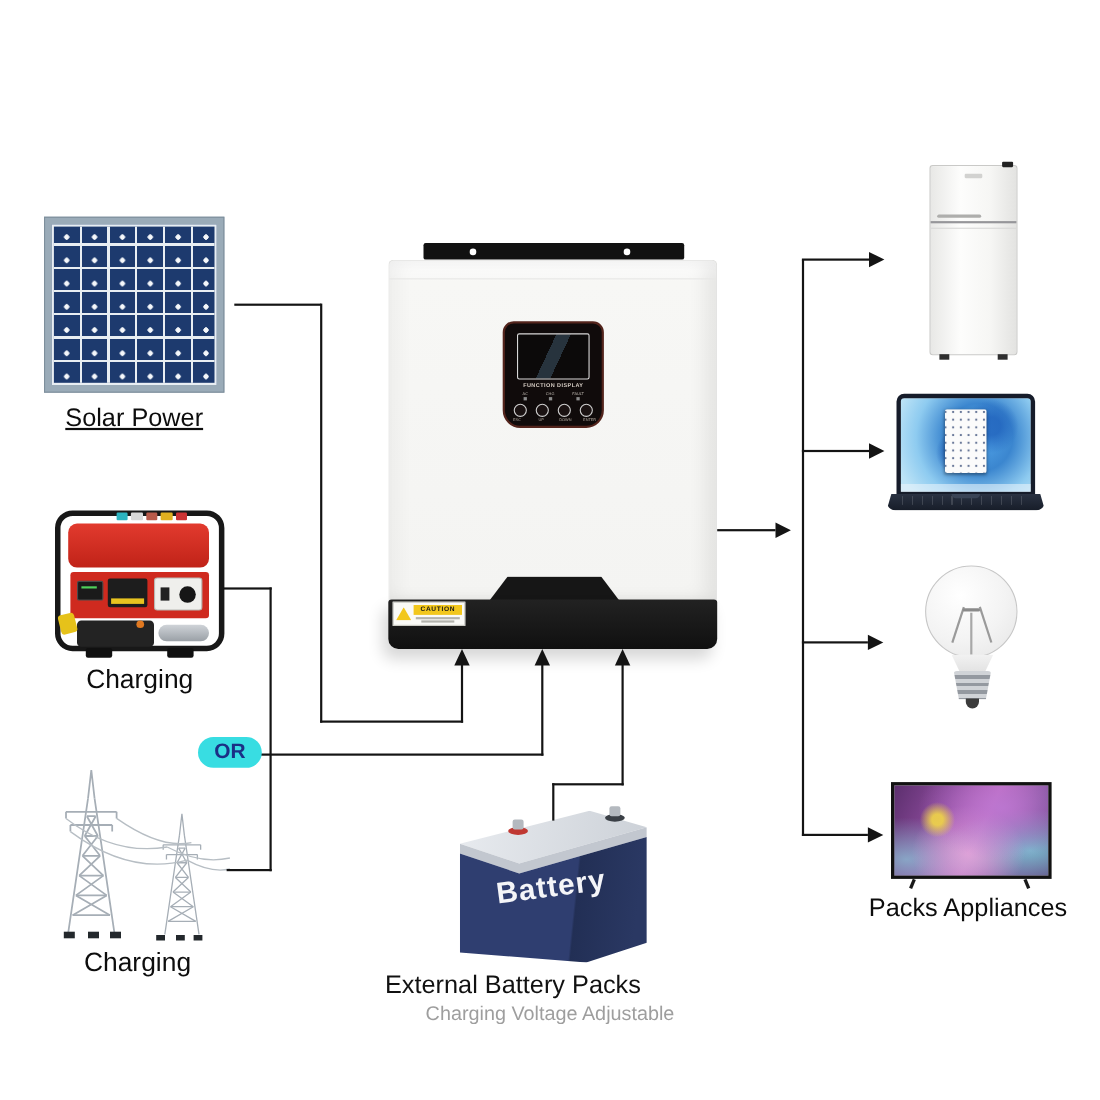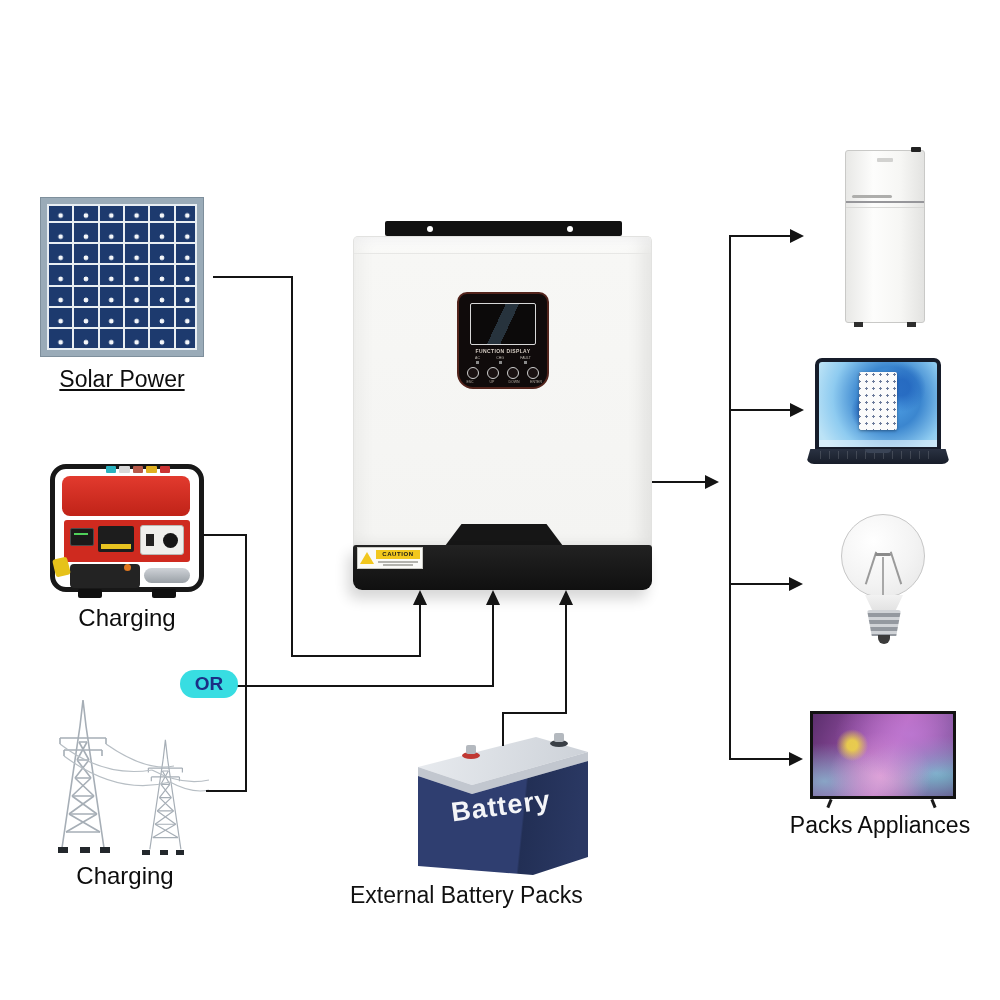--- a/index.html
+++ b/index.html
@@ -287,20 +287,21 @@
     <div class="topface"></div>
     <div class="rim"></div>
     <div class="bodyface"></div>
     <div class="term" style="left:44px;top:15px;background:#c03832;"></div>
     <div class="cap" style="left:48px;top:8px;"></div>
     <div class="term" style="left:132px;top:3px;background:#3a3f46;"></div>
     <div class="cap" style="left:136px;top:-4px;"></div>
     <div class="bat-word">Battery</div>
   </div>
   <div class="bat-cap1">External Battery Packs</div>
+  <div class="bat-cap2">Charging Voltage Adjustable</div>
 
   <div class="fridge">
     <div class="hinge"></div>
     <div class="logo"></div>
     <div class="freezer"></div>
     <div class="fhandle"></div>
     <div class="gap"></div>
     <div class="foot" style="left:8px;"></div>
     <div class="foot" style="right:8px;"></div>
   </div>

